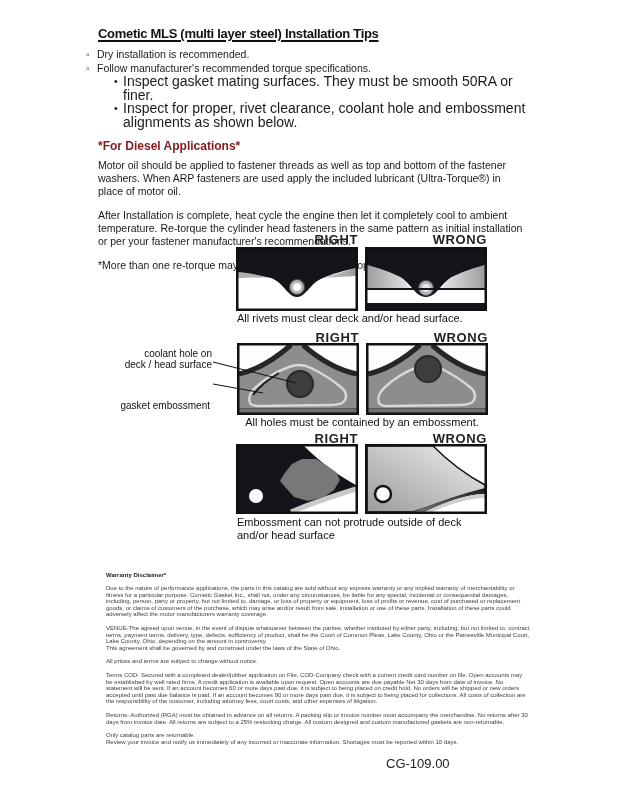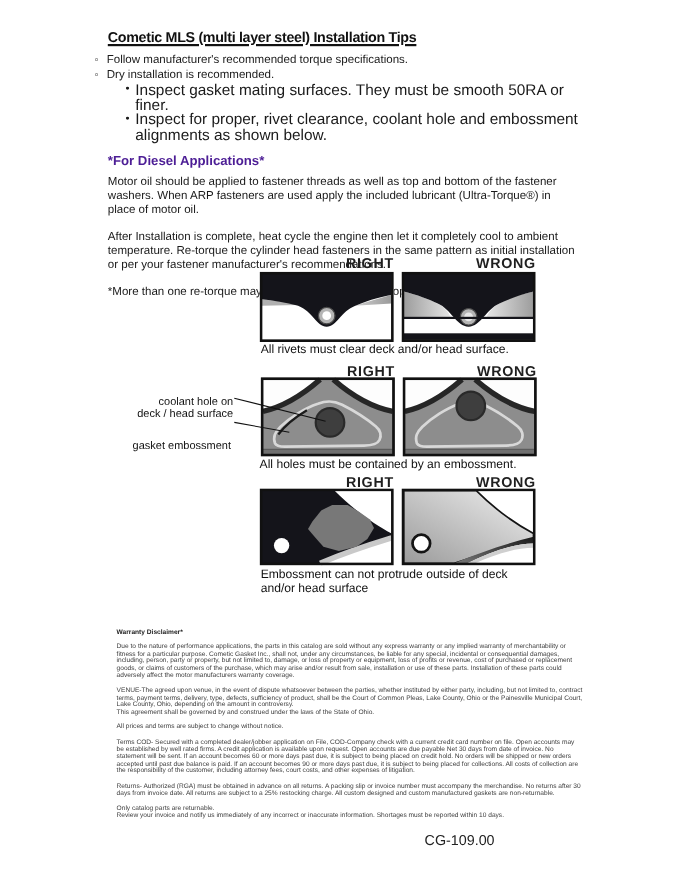--- a/index.html
+++ b/index.html
@@ -11,21 +11,21 @@
   .content{position:absolute;left:88px;top:24px;width:442px;}
   .doc-title{
     margin:2px 0 7px 10px;font-size:13px;font-weight:bold;letter-spacing:-0.3px;
     text-decoration:underline;text-decoration-thickness:1.5px;text-underline-offset:2px;
     color:#111;
   }
   .bullet{position:relative;padding-left:9px;font-size:10.5px;line-height:13.5px;}
   .bullet::before{content:"\25E6";position:absolute;left:-2px;top:0;font-size:10.5px;color:#333;}
   .sub-bullet{position:relative;margin-left:27px;padding-left:8px;font-size:14px;line-height:13.5px;}
   .sub-bullet::before{content:"\2022";position:absolute;left:-1px;top:0;font-size:10.5px;}
-  .diesel-heading{margin:10px 0 6px 10px;font-size:12px;font-weight:bold;color:#4c1d95;}
+  .diesel-heading{margin:10px 0 6px 10px;font-size:12px;font-weight:bold;color:#7f1d1d;}
   .para{margin:0 0 6px 10px;font-size:10.5px;line-height:13.2px;width:430px;}
   
   .figures{position:absolute;left:0;top:0;width:618px;height:800px;}
   .fig-label{position:absolute;width:122px;text-align:right;font-size:13px;font-weight:600;
     letter-spacing:0.6px;color:#1f1f1f;}
   .panel{position:absolute;}
   .panel svg{display:block;}
   .caption{position:absolute;font-size:11px;line-height:12.5px;color:#111;}
   .side-label{position:absolute;text-align:right;font-size:10px;line-height:11px;color:#111;}
   .leader-lines{position:absolute;left:0;top:0;pointer-events:none;}
@@ -37,22 +37,22 @@
   .footer-code{position:absolute;left:386px;top:756px;font-size:13px;color:#222;}
 </style>
 </head>
 <body>
 
 <div class="page">
 
   <div class="content">
     <div class="doc-title">Cometic MLS (multi layer steel) Installation Tips</div>
 
+    <div class="bullet">Dry installation is recommended.</div>
     <div class="bullet">Follow manufacturer's recommended torque specifications.</div>
-    <div class="bullet">Dry installation is recommended.</div>
     <div class="sub-bullet">Inspect gasket mating surfaces.  They must be smooth 50RA or finer.</div>
     <div class="sub-bullet">Inspect for proper, rivet clearance, coolant hole and embossment alignments as shown below.</div>
 
     <div class="diesel-heading">*For Diesel Applications*</div>
     <p class="para">Motor oil should be applied to fastener threads as well as top and bottom of the fastener washers. When ARP fasteners are used apply the included lubricant (Ultra-Torque®) in place of motor oil.</p>
     <p class="para" style="margin-top:10px;">After Installation is complete, heat cycle the engine then let it completely cool to ambient temperature. Re-torque the cylinder head fasteners in the same pattern as initial installation or per your fastener manufacturer's recommendations.</p>
     <p class="para" style="margin-top:11px;">*More than one re-torque may be required to achieve proper fastener stretch*</p>
   </div>
 
   <div class="figures">
@@ -100,21 +100,21 @@
         <rect x="2" y="56" width="118" height="6" fill="#14141a"></rect>
         <rect x="1.25" y="1.25" width="119.5" height="61.5" fill="none" stroke="#111111" stroke-width="2.5"></rect>
       </svg>
     </div>
 
     <div class="caption" style="left:237px;top:312px;">All rivets must clear deck and/or head surface.</div>
 
     <div class="fig-label" style="left:237px;top:330px;">RIGHT</div>
     <div class="fig-label" style="left:366px;top:330px;">WRONG</div>
 
-    <div class="side-label" style="left:108px;top:360px;width:104px;text-align:right;">
+    <div class="side-label" style="left:108px;top:348px;width:104px;text-align:right;">
       <div>coolant hole on</div>
       <div>deck / head surface</div>
     </div>
     <div class="side-label" style="left:100px;top:400px;width:110px;">gasket embossment</div>
 
     <div class="panel" style="left:237px;top:343px;">
       <svg width="122" height="72" viewBox="0 0 122 72">
         <rect x="0" y="0" width="122" height="72" fill="#8d8d8d"></rect>
         <path d="M2,2 H54 C38,16 20,27 2,31 Z" fill="#fdfdfd"></path>
         <path d="M120,2 H66 C82,16 100,27 120,31 Z" fill="#fdfdfd"></path>
@@ -142,21 +142,21 @@
         <circle cx="62" cy="26" r="13" fill="#3e3e3e" stroke="#2a2a2a" stroke-width="2"></circle>
         <rect x="1.25" y="1.25" width="119.5" height="69.5" fill="none" stroke="#111111" stroke-width="2.5"></rect>
       </svg>
     </div>
 
     <svg class="leader-lines" width="618" height="800">
       <line x1="213" y1="362" x2="296" y2="383" stroke="#111" stroke-width="1"></line>
       <line x1="213" y1="384" x2="263" y2="393" stroke="#111" stroke-width="1"></line>
     </svg>
 
-    <div class="caption" style="left:236px;top:416px;width:252px;">All holes must be contained by an embossment.</div>
+    <div class="caption" style="left:236px;top:416px;width:252px;text-align:center;">All holes must be contained by an embossment.</div>
 
     <div class="fig-label" style="left:236px;top:431px;">RIGHT</div>
     <div class="fig-label" style="left:365px;top:431px;">WRONG</div>
 
     <div class="panel" style="left:236px;top:444px;">
       <svg width="122" height="70" viewBox="0 0 122 70">
         <rect x="0" y="0" width="122" height="70" fill="#ffffff"></rect>
         <path d="M2,2 H68 C86,20 105,33 120,41 L120,45 C97,52 74,60 55,68 L2,68 Z" fill="#14141a"></path>
         <path d="M120,45 C97,52 74,60 55,68" stroke="#c9c9c9" stroke-width="5" fill="none"></path>
         <polygon points="48,30 56,20 66,15 80,15 90,21 100,28 104,36 98,46 88,53 72,57 58,53 50,44 44,37" fill="#787878"></polygon>

